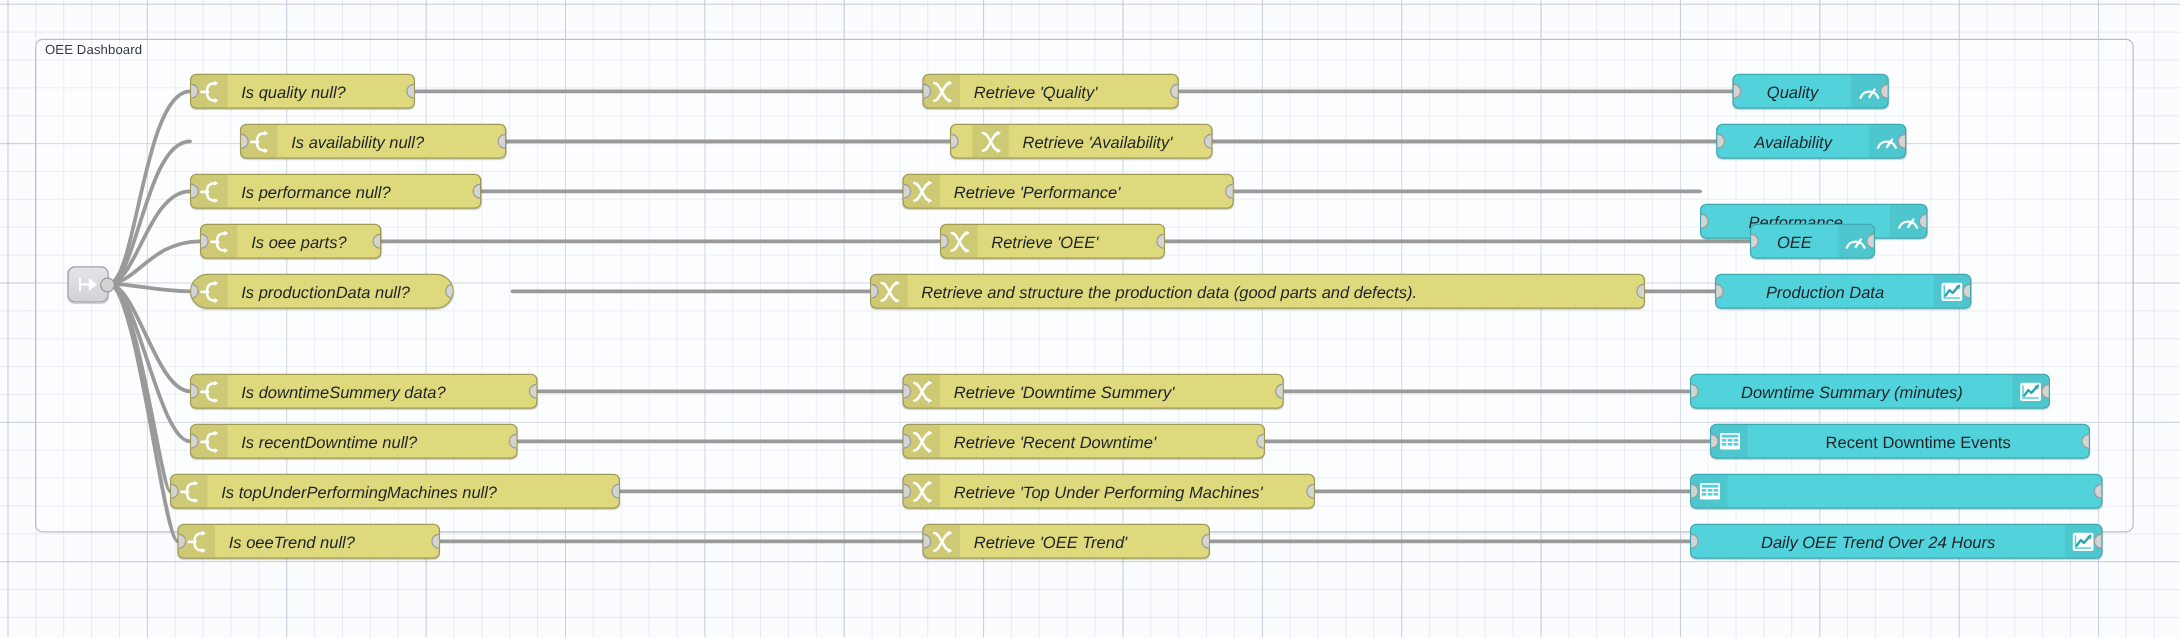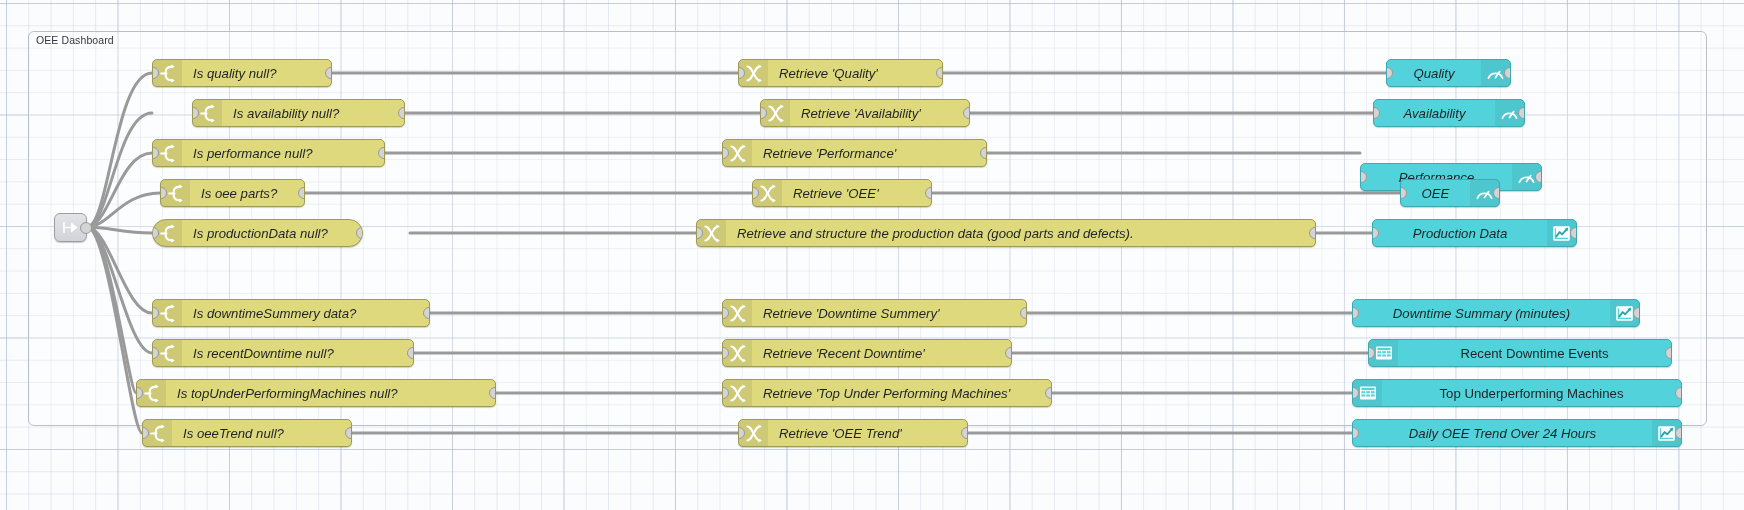--- a/index.html
+++ b/index.html
@@ -219,21 +219,21 @@
             <path d="M13.5 2.6 C7.2 2.6 6.6 5.8 6.6 9.5 C6.6 13.2 7.2 16.4 13.5 16.4" stroke="#fff" stroke-width="2.1" fill="none" stroke-linecap="round"></path>
             <path d="M2.2 9.5 L7.4 9.5" stroke="#fff" stroke-width="2.1" stroke-linecap="round"></path>
             <path d="M12.4 0.6 L15.6 2.6 L12.4 4.6 Z" fill="#fff"></path>
             <path d="M12.4 14.4 L15.6 16.4 L12.4 18.4 Z" fill="#fff"></path>
           </svg>
         </div>
         <div class="label">Is availability null?</div>
         <span class="port in"></span>
         <span class="port out"></span>
       </div>
-      <div class="node func" style="left: 760px; top: 99px; width: 210px;">
+      <div class="node func" style="left: 760px; top: 99px; width: 210px; padding-left: 17px;">
         <div class="icon-box">
           <svg class="gi" width="18" height="19" viewBox="0 0 18 19">
             <path d="M2.3 2.4 C5 2.4 6.2 5 8.6 9.4 C11 13.8 12.2 16.5 15 16.5" stroke="#fff" stroke-width="2" fill="none" stroke-linecap="round"></path>
             <path d="M2.3 16.5 C5 16.5 6.2 13.8 8.6 9.4 C11 5 12.2 2.4 15 2.4" stroke="#fff" stroke-width="2" fill="none" stroke-linecap="round"></path>
             <path d="M13.4 0.5 L16.9 2.4 L13.4 4.3 Z" fill="#fff"></path>
             <path d="M13.4 14.6 L16.9 16.5 L13.4 18.4 Z" fill="#fff"></path>
           </svg>
         </div>
         <div class="label">Retrieve 'Availability'</div>
         <span class="port in"></span>
@@ -477,21 +477,20 @@
             <rect x="1" y="1.4" width="16" height="13.2" rx="1.1" fill="#fff"></rect>
             <rect x="2.4" y="2.8" width="13.2" height="2.3" fill="#52d2da"></rect>
             <rect x="2.4" y="6.2" width="3.7" height="2.1" fill="#52d2da"></rect>
             <rect x="7.2" y="6.2" width="3.7" height="2.1" fill="#52d2da"></rect>
             <rect x="11.9" y="6.2" width="3.7" height="2.1" fill="#52d2da"></rect>
             <rect x="2.4" y="9.4" width="3.7" height="2.1" fill="#52d2da"></rect>
             <rect x="7.2" y="9.4" width="3.7" height="2.1" fill="#52d2da"></rect>
             <rect x="11.9" y="9.4" width="3.7" height="2.1" fill="#52d2da"></rect>
           </svg>
         </div>
-        <div class="label">Top Underperforming Machines</div>
         <span class="port in"></span>
         <span class="port out"></span>
       </div>
       <div class="node func" style="left: 142px; top: 419px; width: 210px;">
         <div class="icon-box">
           <svg class="gi" width="17" height="19" viewBox="0 0 17 19">
             <path d="M13.5 2.6 C7.2 2.6 6.6 5.8 6.6 9.5 C6.6 13.2 7.2 16.4 13.5 16.4" stroke="#fff" stroke-width="2.1" fill="none" stroke-linecap="round"></path>
             <path d="M2.2 9.5 L7.4 9.5" stroke="#fff" stroke-width="2.1" stroke-linecap="round"></path>
             <path d="M12.4 0.6 L15.6 2.6 L12.4 4.6 Z" fill="#fff"></path>
             <path d="M12.4 14.4 L15.6 16.4 L12.4 18.4 Z" fill="#fff"></path>

